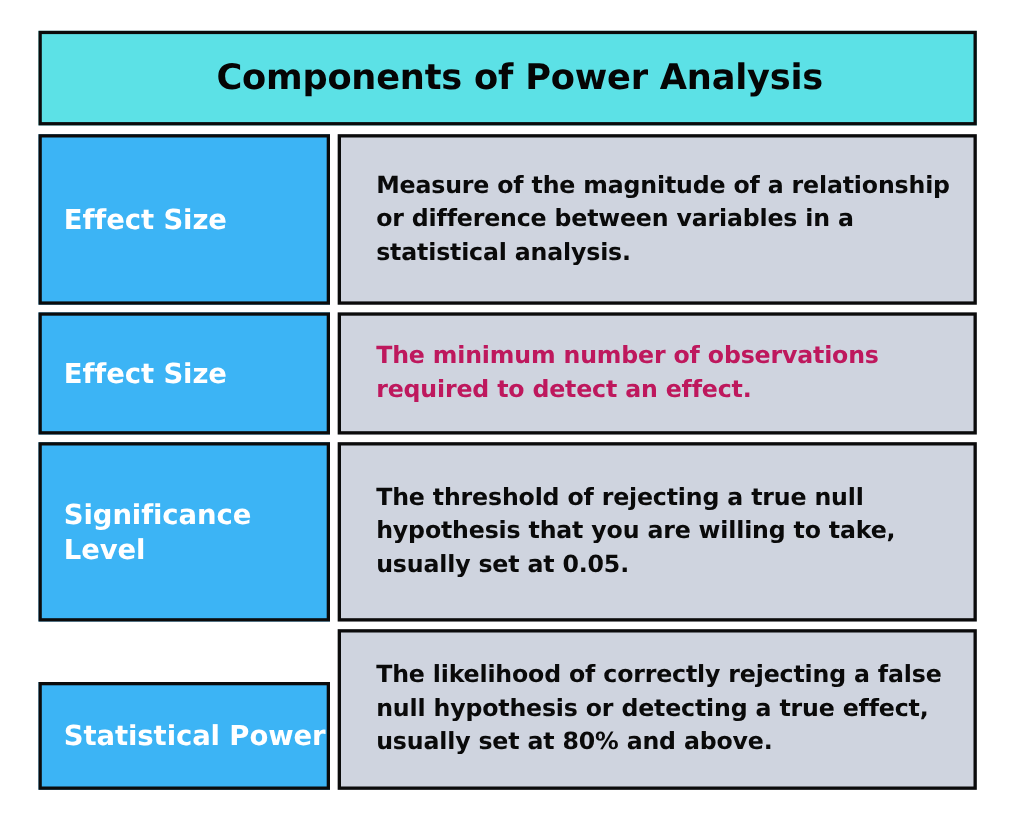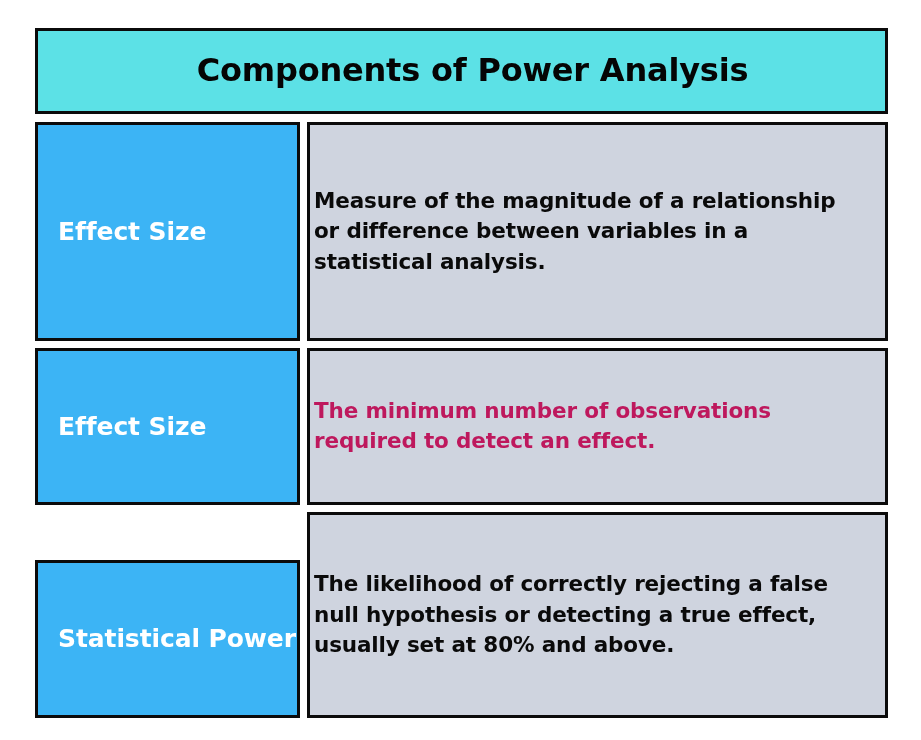--- a/index.html
+++ b/index.html
@@ -86,21 +86,21 @@
     font-family: "DejaVu Sans", "Liberation Sans", sans-serif;
   }
 
   .desc-cell {
     flex: 1 1 auto;
     background: var(--desc-bg, #CFD4DF);
     border: 3px solid #0b0b0b;
     box-sizing: border-box;
     display: flex;
     align-items: center;
-    padding: 0 18px 0 4px;
+    padding: 0 18px 0 32px;
   }
   .desc-text {
     color: #0a0a0a;
     font-size: 21.5px;
     font-weight: 700;
     line-height: 1.42;
     letter-spacing: -0.15px;
     font-family: "DejaVu Sans", "Liberation Sans", sans-serif;
   }
 </style>
@@ -126,20 +126,28 @@
 
     <div class="row row-2">
       <div class="label-cell" style="border-color: rgb(11, 11, 11);">
         <div class="label-text" style="color: rgb(255, 255, 255);">Effect Size</div>
       </div>
       <div class="desc-cell" style="border-color: rgb(11, 11, 11);">
         <div class="desc-text" style="color: #be185d;">The minimum number of observations required to detect an effect.</div>
       </div>
     </div>
 
+    <div class="row row-3">
+      <div class="label-cell" style="border-color: rgb(11, 11, 11);">
+        <div class="label-text" style="color: rgb(255, 255, 255);">Significance Level</div>
+      </div>
+      <div class="desc-cell" style="border-color: rgb(11, 11, 11);">
+        <div class="desc-text" style="color: rgb(10, 10, 10);">The threshold of rejecting a true null hypothesis that you are willing to take, usually set at 0.05.</div>
+      </div>
+    </div>
 
     <div class="row row-4">
       <div class="label-cell" style="border-color: rgb(11, 11, 11); margin-top: 48px;">
         <div class="label-text" style="color: rgb(255, 255, 255);">Statistical Power</div>
       </div>
       <div class="desc-cell" style="border-color: rgb(11, 11, 11);">
         <div class="desc-text" style="color: rgb(10, 10, 10);">The likelihood of correctly rejecting a false null hypothesis or detecting a true effect, usually set at 80% and above.</div>
       </div>
     </div>
 

